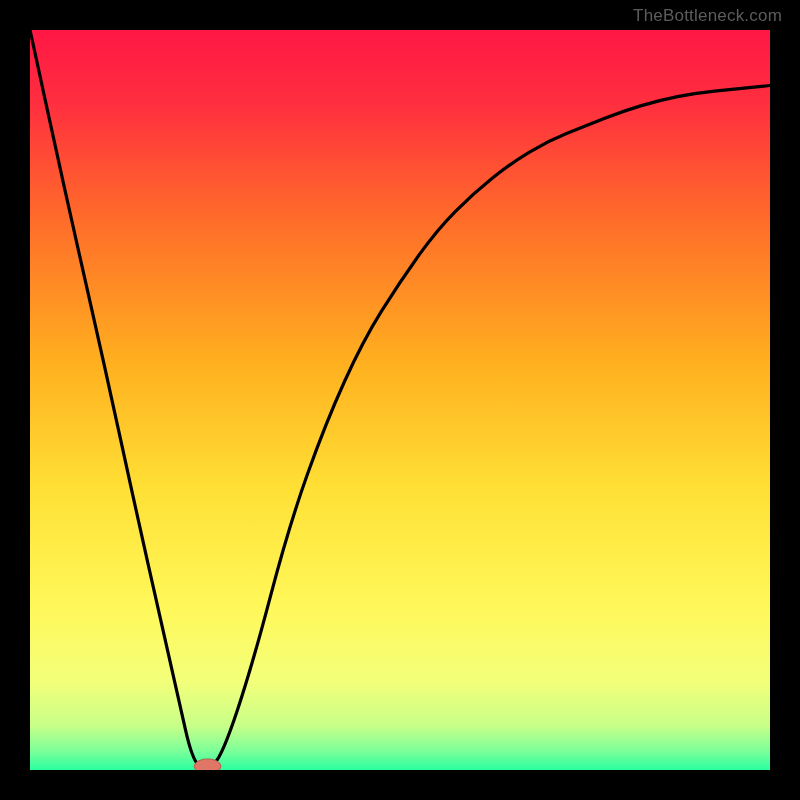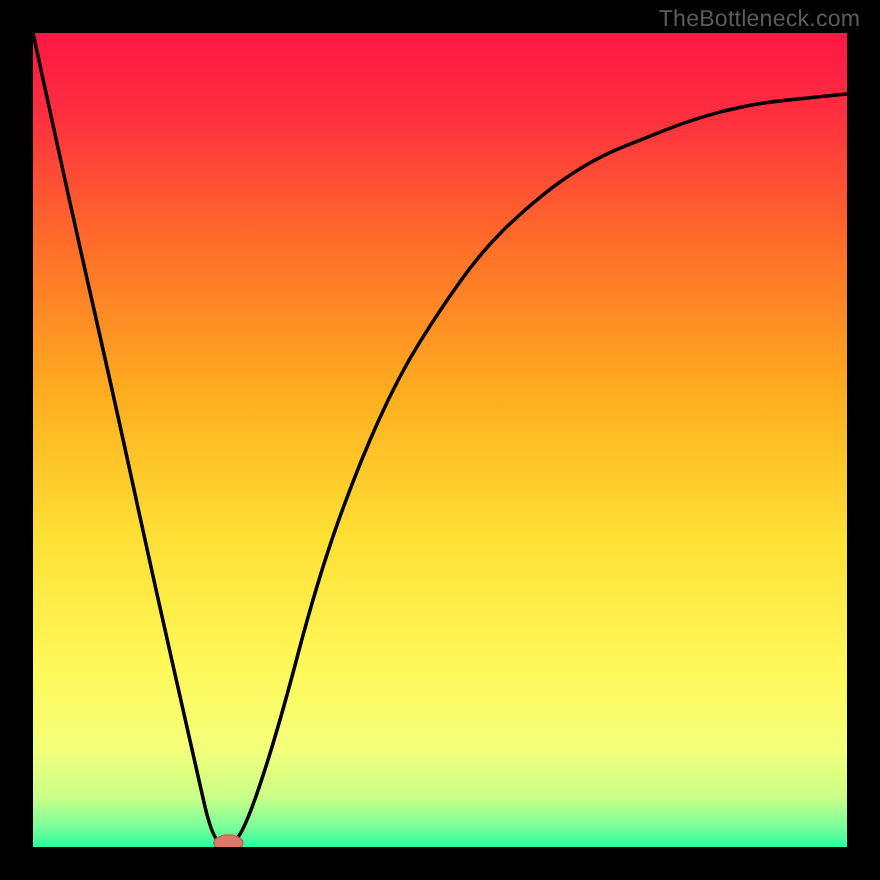--- a/index.html
+++ b/index.html
@@ -22,21 +22,21 @@
     left: 30px;
     top: 30px;
     width: 740px;
     height: 740px;
   }
   .watermark {
     position: absolute;
     top: 6px;
     right: 18px;
     color: #5c5c5c;
-    font-size: 21px;
+    font-size: 17px;
     font-weight: 500;
     letter-spacing: 0.2px;
     user-select: none;
   }
 </style>
 </head>
 <body>
 
 <div class="frame">
   <div class="watermark">TheBottleneck.com</div>

